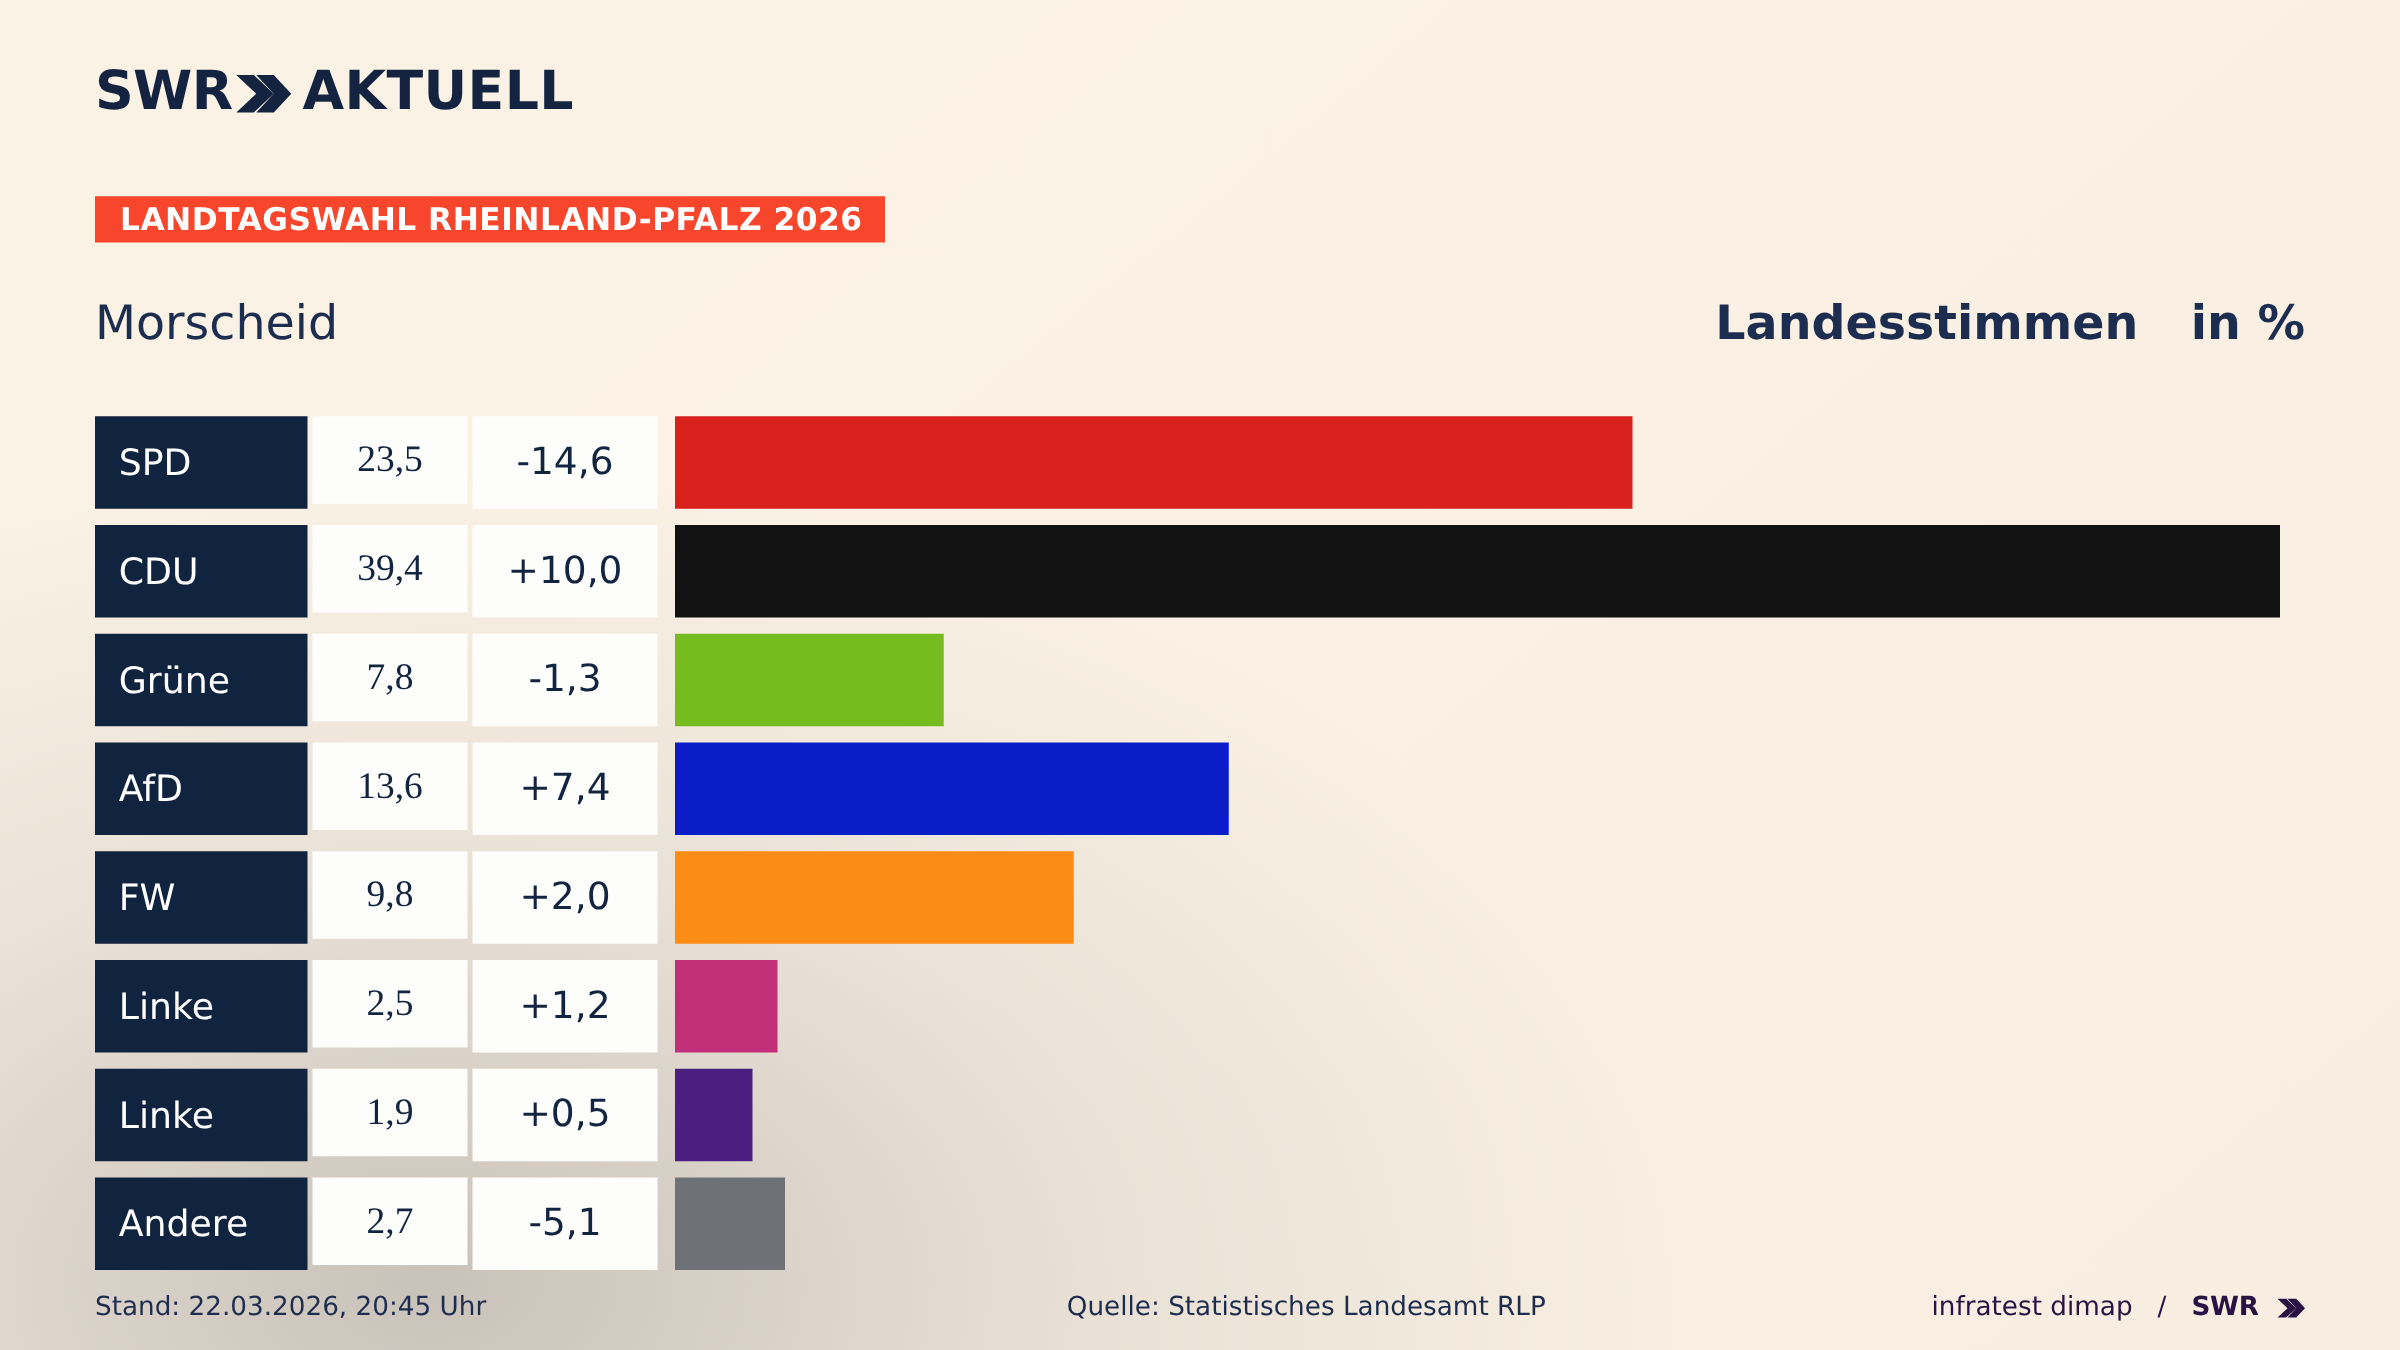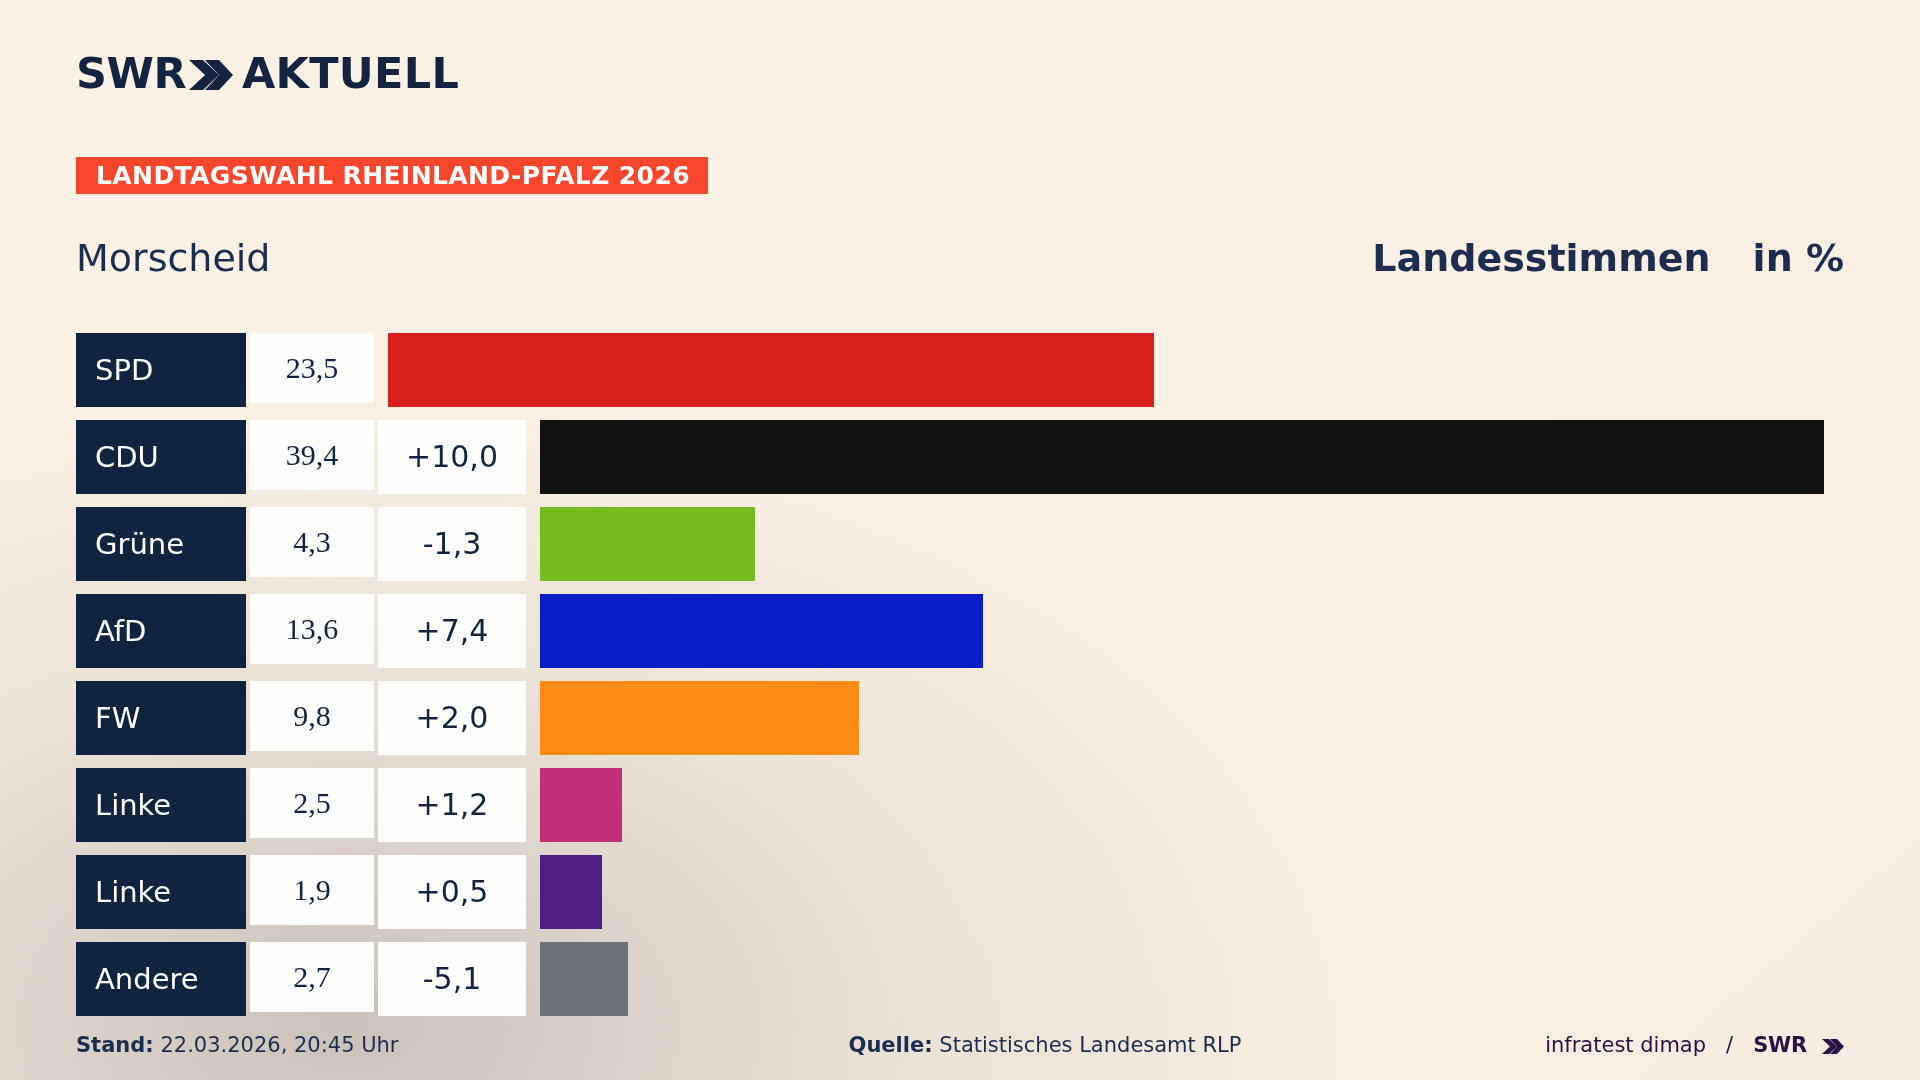--- a/index.html
+++ b/index.html
@@ -190,21 +190,21 @@
   .foot-right {
     width: 470px;
     text-align: right;
     white-space: nowrap;
     color: #2b1245;
     display: flex;
     justify-content: flex-end;
     align-items: center;
     gap: 12px;
   }
-  .foot-bold { font-weight: 700; }
+  .foot-bold { font-weight: 400; }
   .foot-sep { margin: 0 8px; }
   .foot-swr {
     font-weight: 800;
     letter-spacing: -0.2px;
     color: #2b1245;
     font-size: 21px;
   }
   .foot-chev {
     display: inline-flex;
     align-items: center;
@@ -243,20 +243,23 @@
 
   <div class="chart">
 
     <div class="row">
       <div class="cell-party">
         <span class="party-label">SPD</span>
       </div>
       <div class="cell-value">
         <span class="num">23,5</span>
       </div>
+      <div class="cell-diff">
+        <span class="num">-14,6</span>
+      </div>
       <div class="bar-area">
         <div class="bar" style="width: 766.1px; background: rgb(216, 32, 28);"></div>
       </div>
     </div>
 
     <div class="row">
       <div class="cell-party">
         <span class="party-label">CDU</span>
       </div>
       <div class="cell-value">
@@ -268,21 +271,21 @@
       <div class="bar-area">
         <div class="bar" style="width: 1284.44px; background: rgb(18, 18, 18);"></div>
       </div>
     </div>
 
     <div class="row">
       <div class="cell-party">
         <span class="party-label">Grüne</span>
       </div>
       <div class="cell-value">
-        <span class="num">4,3</span>
+        <span class="num">7,8</span>
       </div>
       <div class="cell-diff">
         <span class="num">-1,3</span>
       </div>
       <div class="bar-area">
         <div class="bar" style="width: 215.16px; background: rgb(118, 188, 33);"></div>
       </div>
     </div>
 
     <div class="row">

